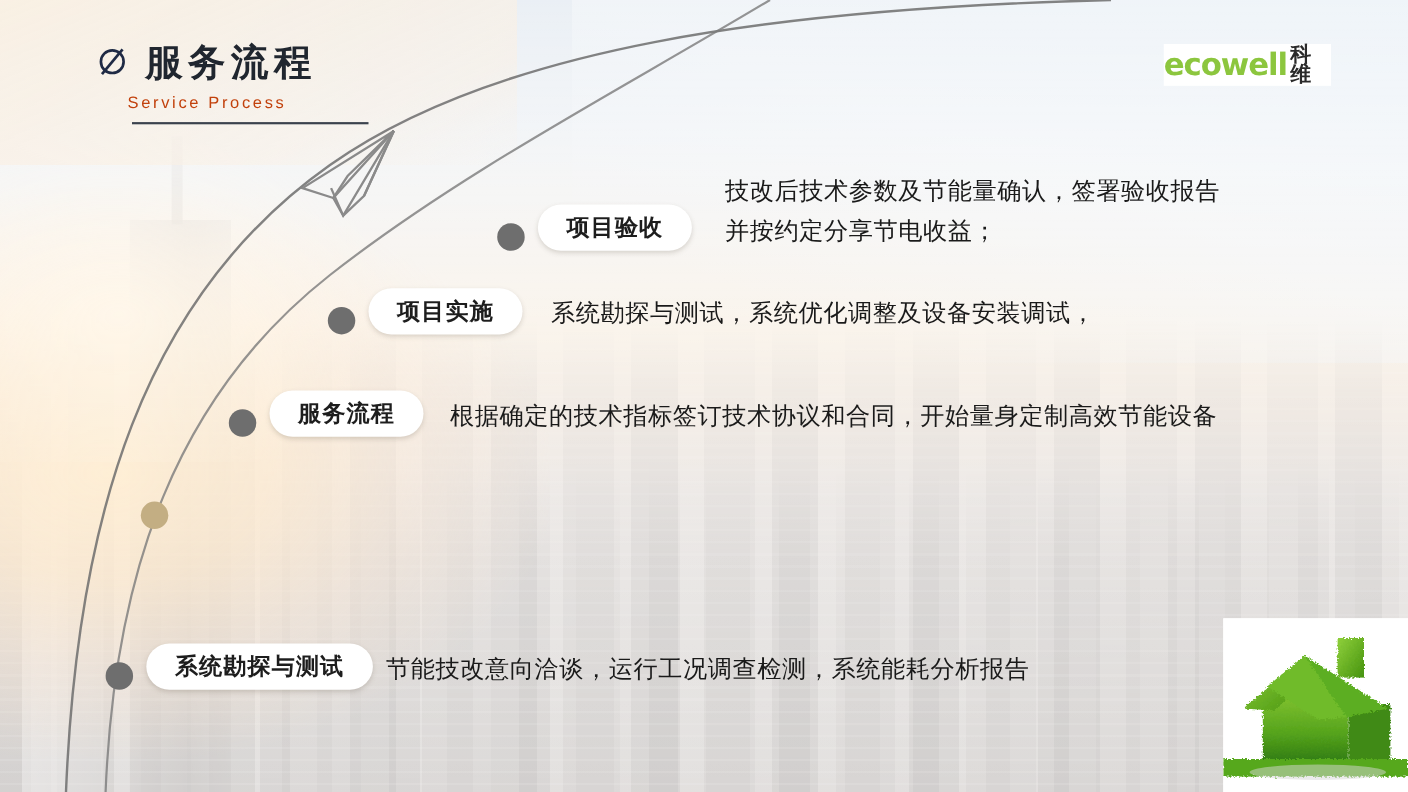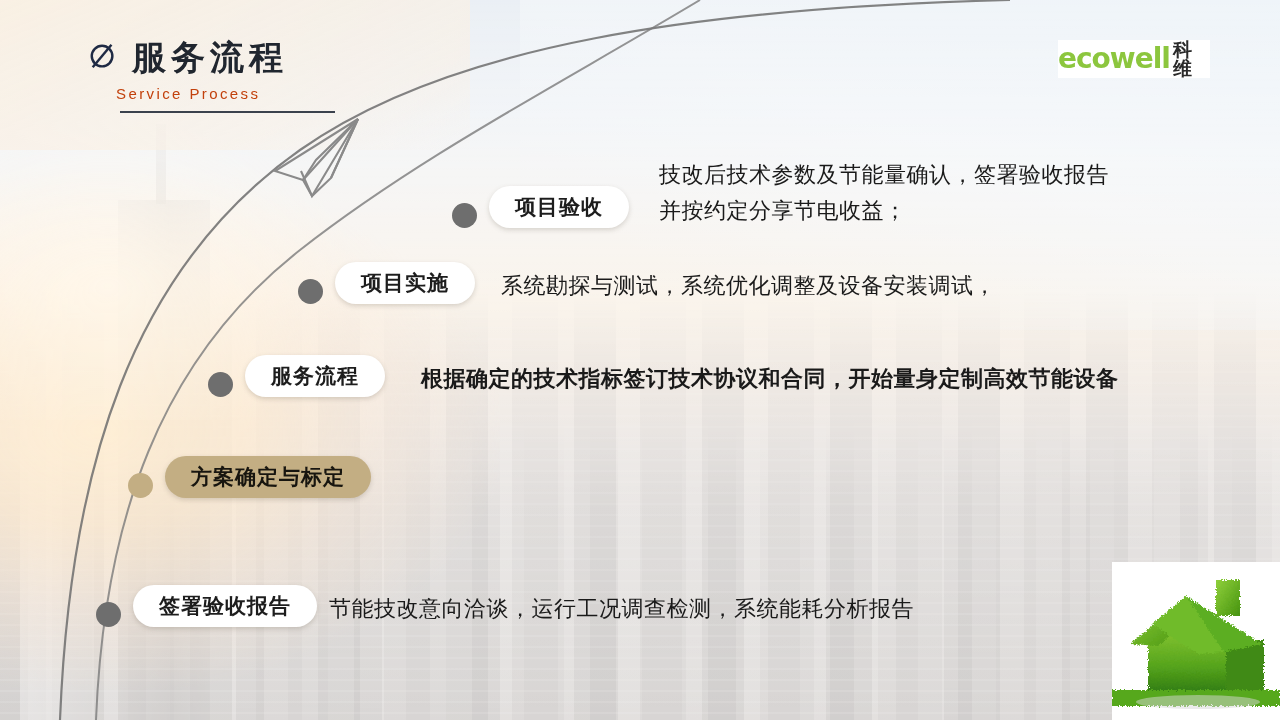--- a/index.html
+++ b/index.html
@@ -189,21 +189,21 @@
 
   
   #step-1 { left:452px; top:157px; }
   #step-2 { left:298px; top:262px; }
   #step-3 { left:208px; top:355px; }
   #step-4 { left:128px; top:456px; }
   #step-5 { left:96px; top:585px; }
 
   #step-1 .desc { margin-left:30px; }
   #step-2 .desc { margin-left:26px; }
-  #step-3 .desc { margin-left:36px;font-weight:bold; }
+  #step-3 .desc { margin-left:24px; }
   #step-4 .desc { margin-left:24px; }
   #step-5 .desc { margin-left:12px; }
 
   
   .house {
     position:absolute; left:1112px; top:562px; width:168px; height:158px;
     background:#ffffff; overflow:hidden;
   }
   .house svg { display:block; }
 </style>
@@ -277,26 +277,25 @@
   <div class="step" id="step-3">
     <div class="dot"></div>
     <div class="pill">服务流程</div>
     <div class="desc">
       <span>根据确定的技术指标签订技术协议和合同，开始量身定制高效节能设备</span>
     </div>
   </div>
 
   <div class="step" id="step-4">
     <div class="dot gold"></div>
-    <div class="pill gold">方案确定与标定</div>
   </div>
 
   <div class="step" id="step-5">
     <div class="dot"></div>
-    <div class="pill">签署验收报告</div>
+    <div class="pill">系统勘探与测试</div>
     <div class="desc">
       <span>节能技改意向洽谈，运行工况调查检测，系统能耗分析报告</span>
     </div>
   </div>
 
   <div class="house">
     <svg width="168" height="158" viewBox="0 0 168 158">
       <defs>
         <linearGradient id="gg" x1="0" y1="0" x2="0" y2="1">
           <stop offset="0%" stop-color="#7ec02e"></stop>

